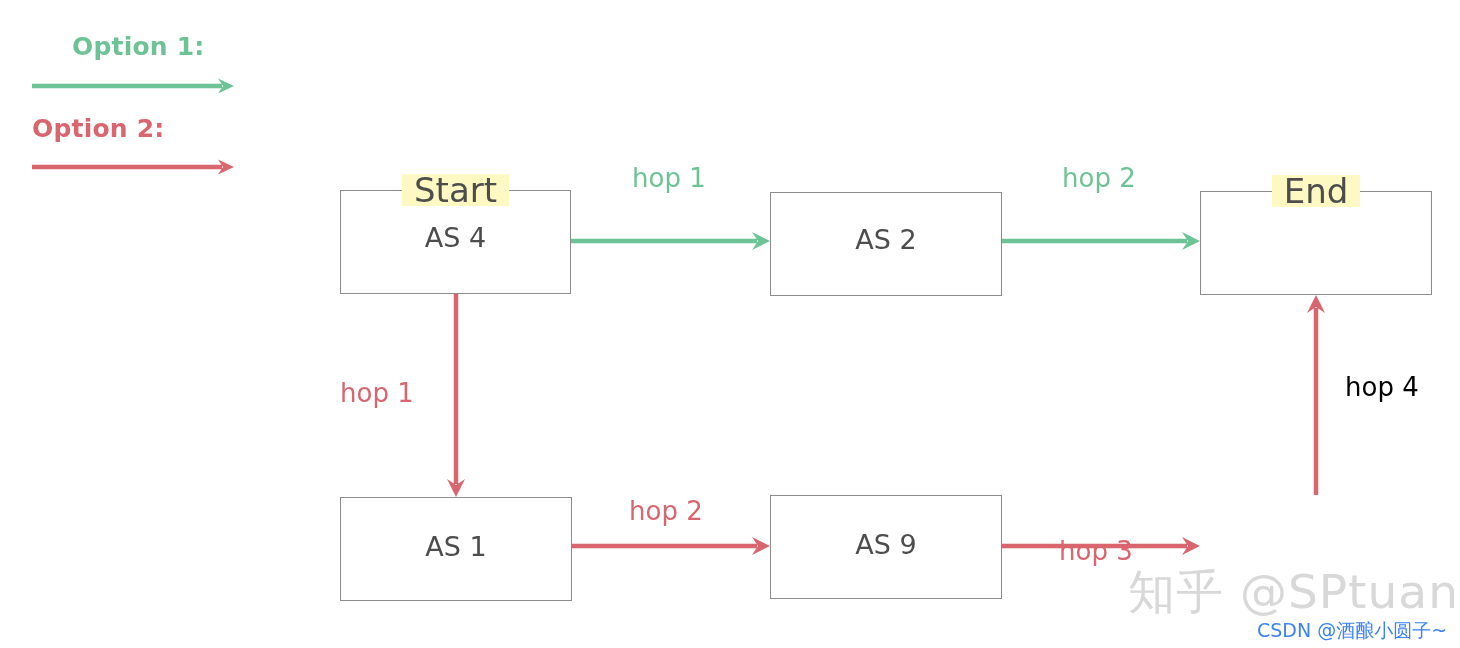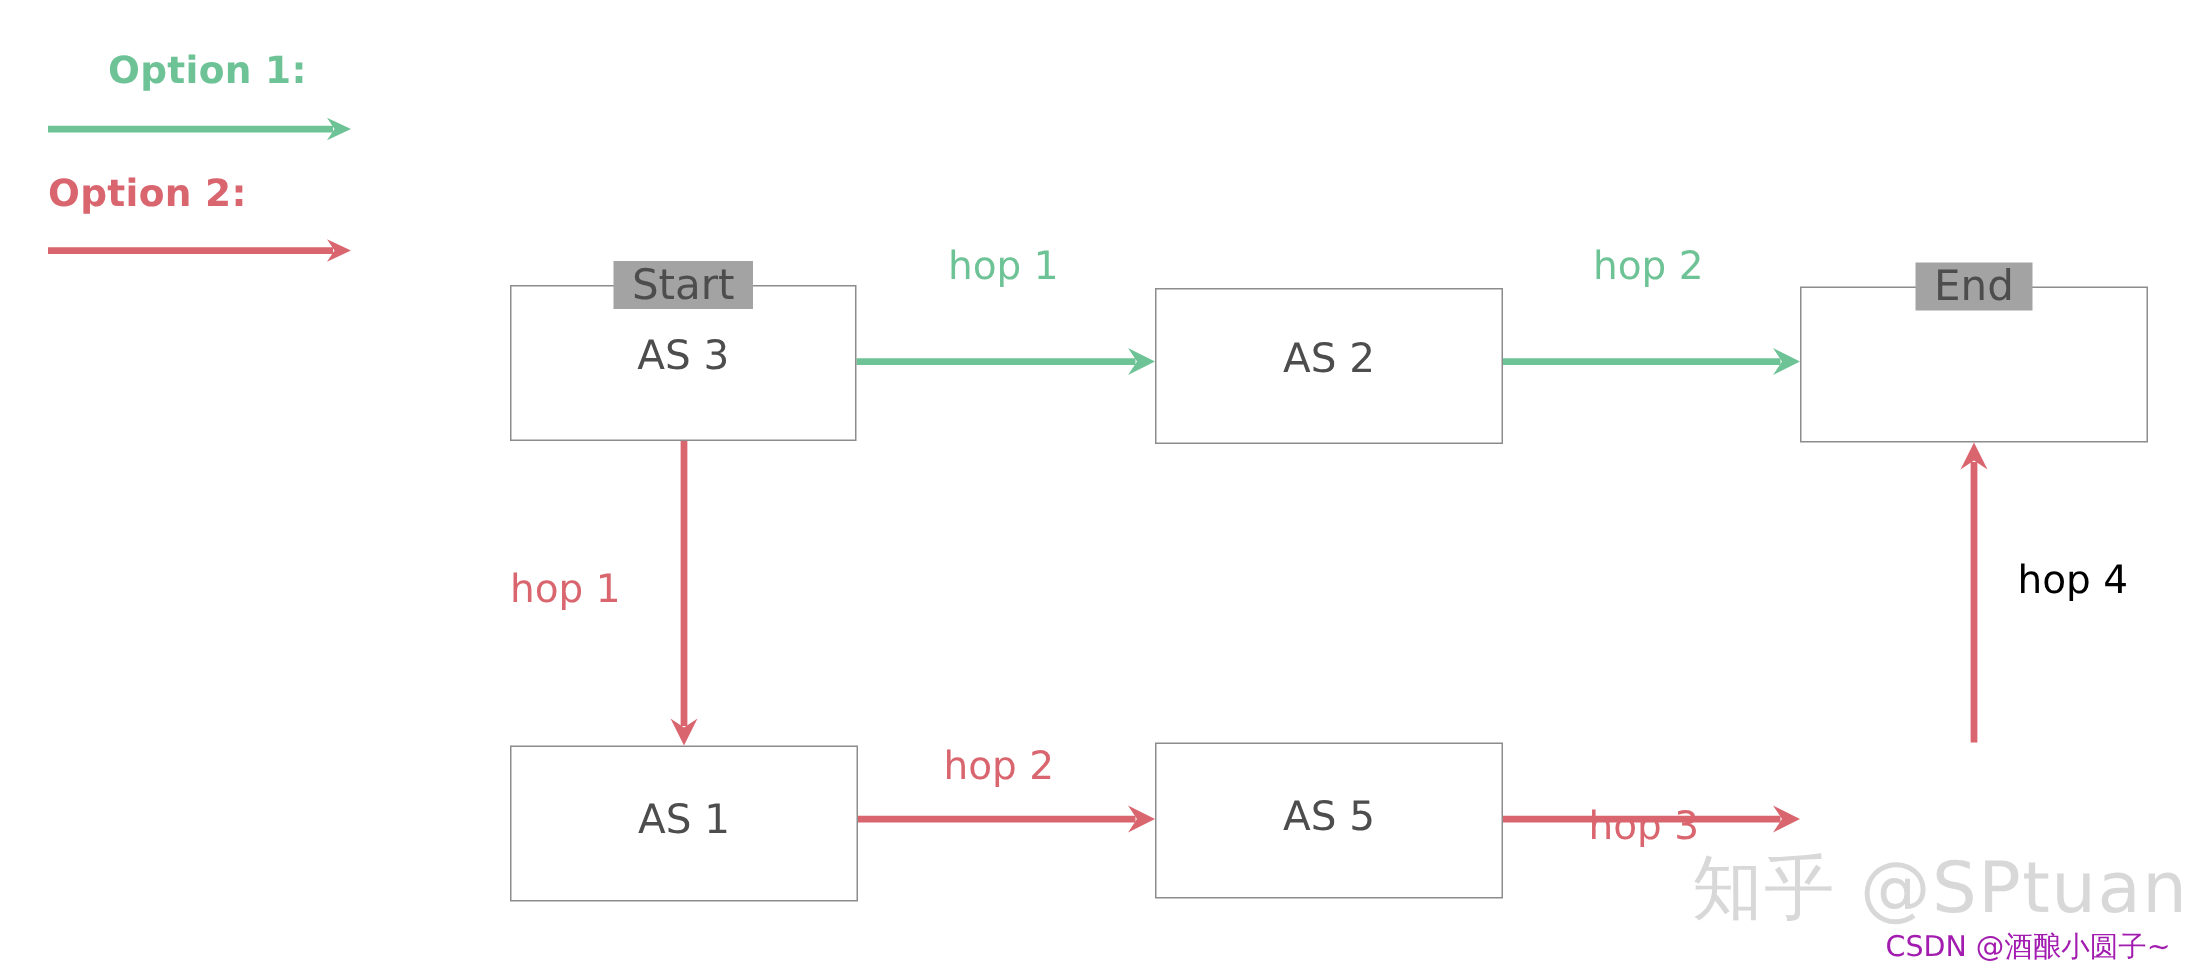--- a/index.html
+++ b/index.html
@@ -50,23 +50,23 @@
   .node-caption {
     position: absolute;
     top: -17px;
     left: 0;
     right: 0;
     text-align: center;
     pointer-events: none;
   }
   .node-caption span {
     display: inline-block;
-    background: #a3a3a3;
+    background: #fef9c3;
     padding: 0 12px;
-    font-size: 28px;
+    font-size: 34px;
     color: #4d4d4d;
     line-height: 32px;
     white-space: nowrap;
   }
 
   
   .edge-label {
     position: absolute;
     font-size: 26px;
     white-space: nowrap;
@@ -87,21 +87,21 @@
     position: absolute;
     font-size: 47px;
     color: #d8d8d8;
     white-space: nowrap;
     font-family: "DejaVu Sans", "Liberation Sans", sans-serif;
     letter-spacing: 1px;
   }
   .wm-small {
     position: absolute;
     font-size: 19px;
-    color: #a21caf;
+    color: #3b82f6;
     white-space: nowrap;
     font-family: "DejaVu Sans", "Liberation Sans", sans-serif;
   }
 </style>
 </head>
 <body>
 
 <div id="canvas">
 
   <div>
@@ -163,39 +163,39 @@
   <div class="edge-label" style="left:629px; top:496px; color:#d9656f;">hop 2</div>
 
   <div class="edge-label" style="left:1059px; top:496px; color:#d9656f;margin-top:40px;">hop 3</div>
 
   <div class="edge-label" style="left:1345px; top:372px; color:#000000;">hop 4</div>
 
   <div class="node" style="left:340px; top:190px; width:231px; height:104px;">
     <div class="node-caption">
       <span>Start</span>
     </div>
-    <div class="node-label" style="top:31px;">AS 3</div>
+    <div class="node-label" style="top:31px;">AS 4</div>
   </div>
 
   <div class="node" style="left:770px; top:192px; width:232px; height:104px;">
     <div class="node-label" style="top:31px;">AS 2</div>
   </div>
 
   <div class="node" style="left:1200px; top:191px; width:232px; height:104px;">
     <div class="node-caption">
       <span>End</span>
     </div>
   </div>
 
   <div class="node" style="left:340px; top:497px; width:232px; height:104px;">
     <div class="node-label" style="top:33px;">AS 1</div>
   </div>
 
   <div class="node" style="left:770px; top:495px; width:232px; height:104px;">
-    <div class="node-label" style="top:33px;">AS 5</div>
+    <div class="node-label" style="top:33px;">AS 9</div>
   </div>
 
 
   <div class="wm-big" style="left:1128px; top:561px;">知乎 @SPtuan</div>
 
   <div class="wm-small" style="left:1257px; top:618px;">CSDN @酒酿小圆子~</div>
 
 </div>
 
 </body></html>

